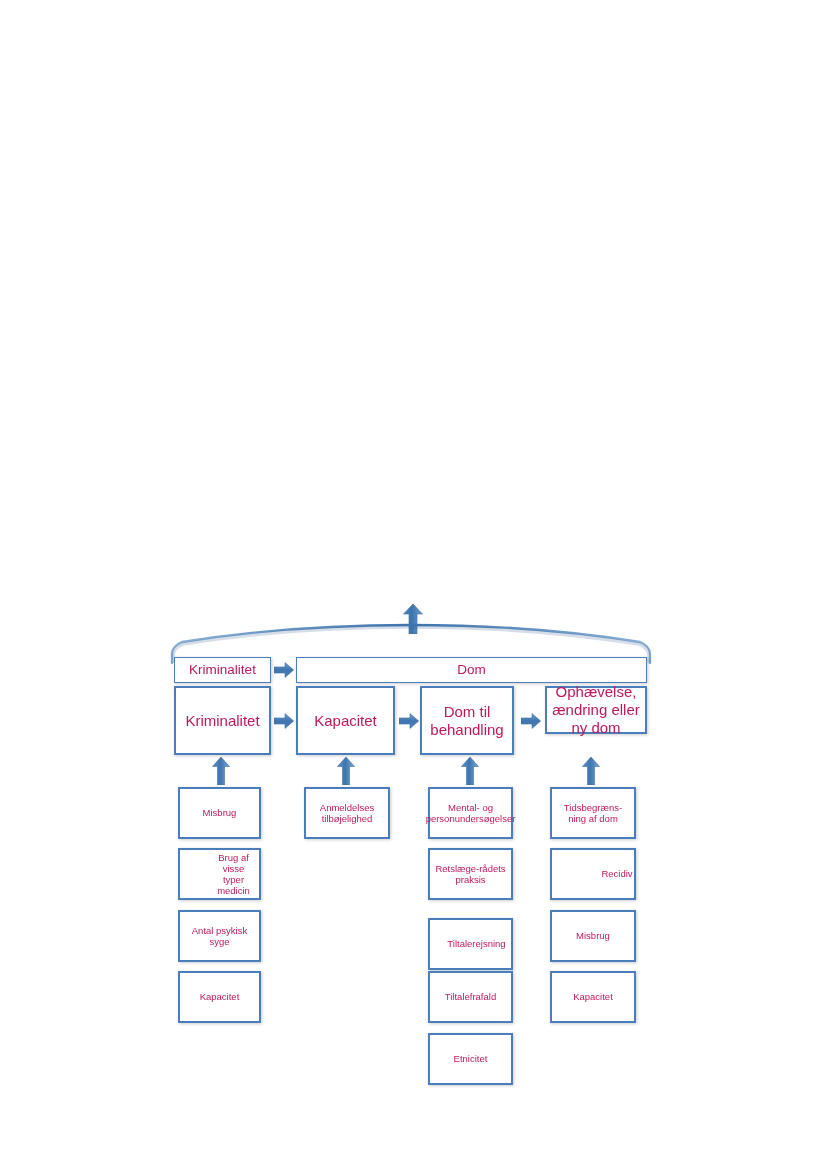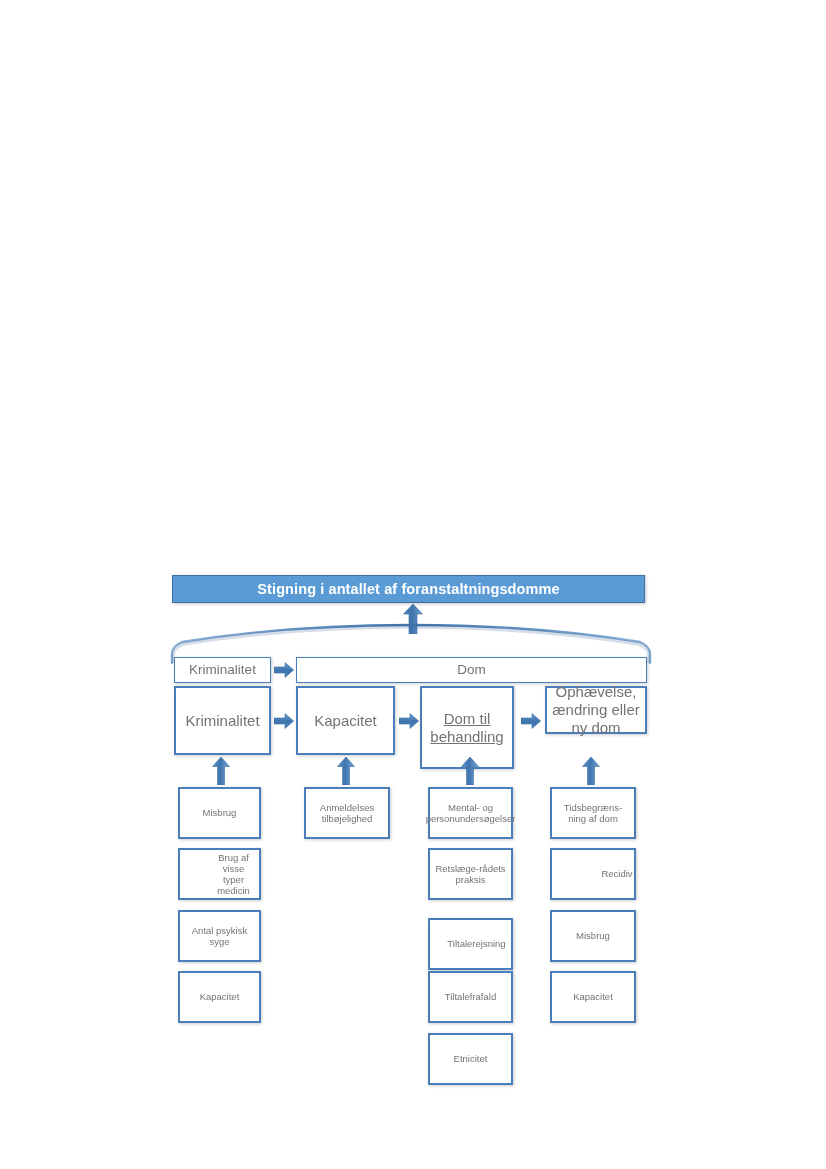--- a/index.html
+++ b/index.html
@@ -46,21 +46,21 @@
   
   .box {
     position: absolute;
     box-sizing: border-box;
     background: #ffffff;
     border: 2px solid #4a7ebb;
     display: flex;
     align-items: center;
     justify-content: center;
     text-align: center;
-    color: #737373;
+    color: #be185d;
     line-height: 1.18;
     box-shadow: 1px 1px 3px rgba(0,0,0,0.20);
   }
   .box span { display: block; padding: 0 3px; }
 
   .box.thin      { border-width: 1.5px; }
   .box.header    { font-size: 13.5px; }
   .box.stage     { font-size: 15px; }
   .box.sub       { font-size: 9.5px; }
 
@@ -85,23 +85,20 @@
     width: 486px;
     height: 42px;
     pointer-events: none;
   }
 </style>
 </head>
 <body>
 
 <div id="diagram">
 
-  <div class="title-banner">
-    <span>Stigning i antallet af foranstaltningsdomme</span>
-  </div>
 
   <div class="arrow-up big" style="left:403px; top:604px;">
     <svg width="20" height="30" viewBox="0 0 20 30">
       <defs>
         <linearGradient id="gUpBig" x1="0" y1="0" x2="1" y2="0">
           <stop offset="0%" stop-color="#4e86c0"></stop>
           <stop offset="45%" stop-color="#3f74ad"></stop>
           <stop offset="100%" stop-color="#6da2d6"></stop>
         </linearGradient>
       </defs>
@@ -157,21 +154,21 @@
   <div class="box stage" style="left:296px; top:686px; width:99px; height:69px;">
     <span>Kapacitet</span>
   </div>
 
   <div class="arrow-right" style="left:399px; top:713px;">
     <svg width="20" height="16" viewBox="0 0 20 16">
       <path d="M0 5 L11 5 L11 0.6 L19.6 8 L11 15.4 L11 11 L0 11 Z" fill="url(#gRt1)" stroke="#3a6c9e" stroke-width="0.6"></path>
     </svg>
   </div>
 
-  <div class="box stage" style="left:420px; top:686px; width:94px; height:83px;text-decoration:underline;">
+  <div class="box stage" style="left:420px; top:686px; width:94px; height:69px;">
     <span>Dom til behandling</span>
   </div>
 
   <div class="arrow-right" style="left:521px; top:713px;">
     <svg width="20" height="16" viewBox="0 0 20 16">
       <path d="M0 5 L11 5 L11 0.6 L19.6 8 L11 15.4 L11 11 L0 11 Z" fill="url(#gRt1)" stroke="#3a6c9e" stroke-width="0.6"></path>
     </svg>
   </div>
 
   <div class="box stage" style="left:545px; top:686px; width:102px; height:48px;">

